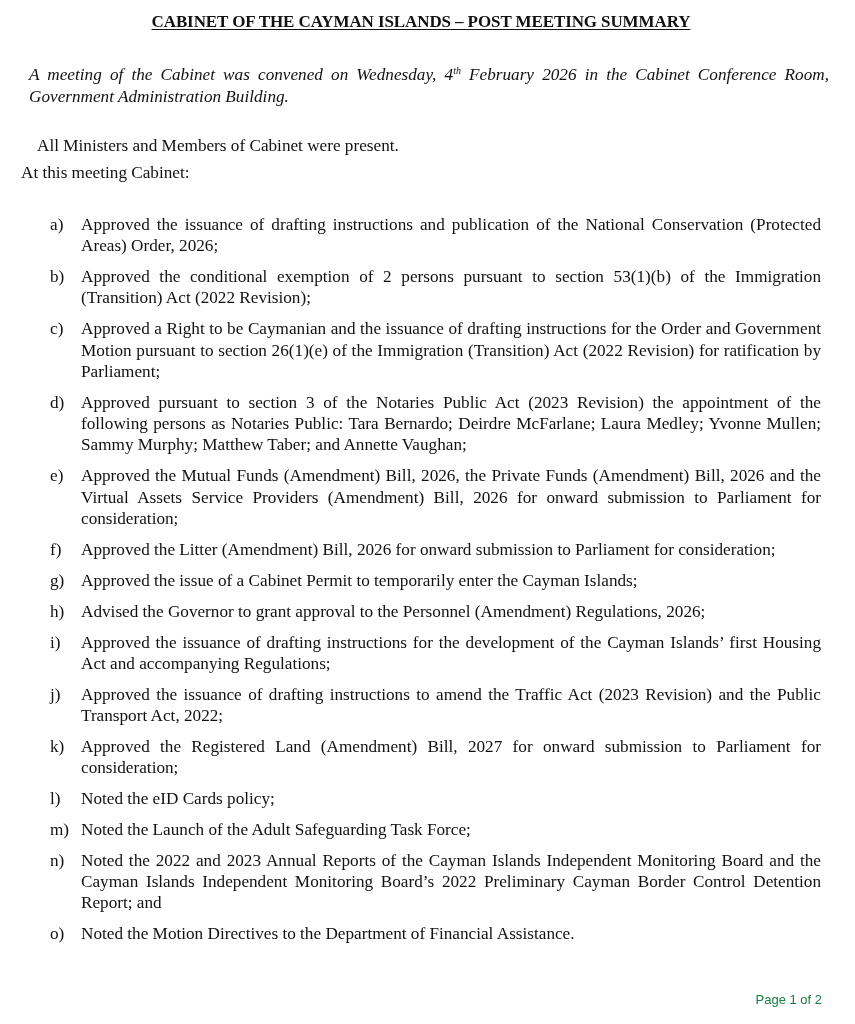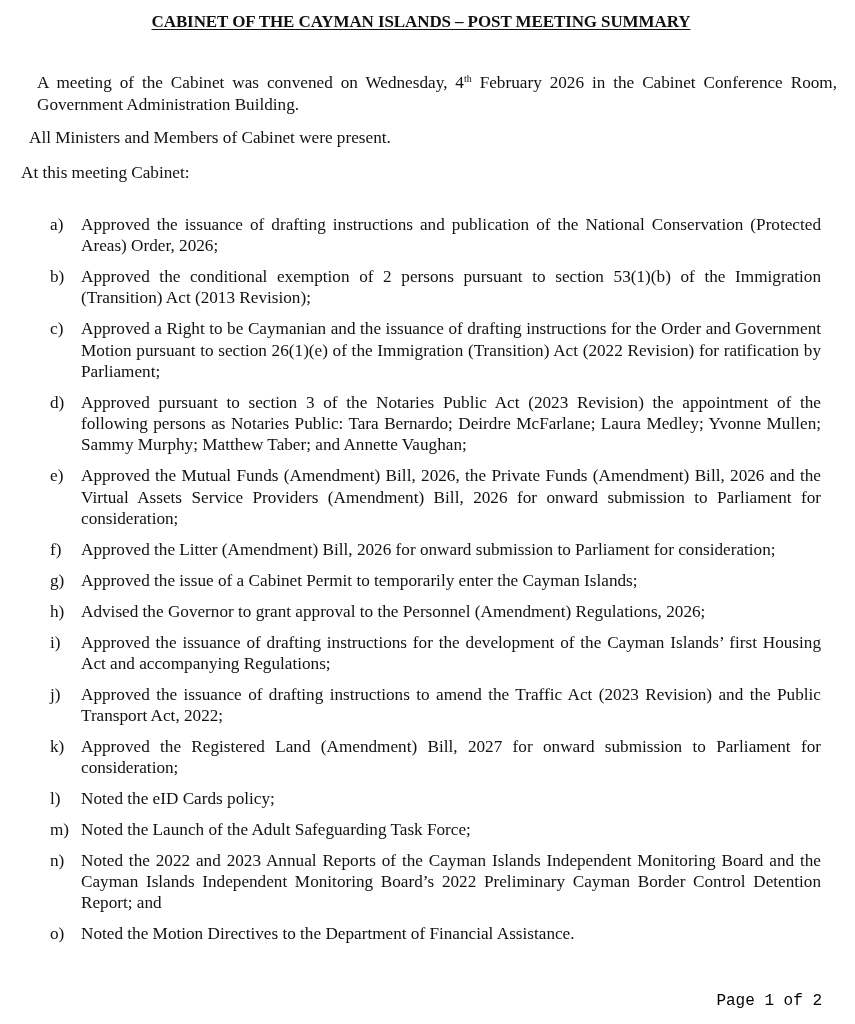--- a/index.html
+++ b/index.html
@@ -77,47 +77,47 @@
     left: 29px;
     top: 0;
   }
   .item .text {
     display: block;
   }
   .footer {
     position: absolute;
     right: 33px;
     top: 992px;
-    font-family: Liberation Mono, monospace;
-    font-size: 16px;
-    color: #000000;
+    font-family: Liberation Sans, sans-serif;
+    font-size: 13px;
+    color: #15803d;
   }
 </style>
 </head>
 <body>
 
 <div class="page">
   <div class="title">
     <span>CABINET OF THE CAYMAN ISLANDS – POST MEETING SUMMARY</span>
   </div>
 
-  <p class="para p-intro" style="margin:16px;"><span>A meeting of the Cabinet was convened on Wednesday, 4</span><sup>th</sup><span> February 2026 in the Cabinet Conference Room, Government Administration Building.</span></p>
+  <p class="para p-intro" style="margin:8px;font-style:italic;"><span>A meeting of the Cabinet was convened on Wednesday, 4</span><sup>th</sup><span> February 2026 in the Cabinet Conference Room, Government Administration Building.</span></p>
 
-  <p class="para p-present" style="margin:8px;">All Ministers and Members of Cabinet were present.</p>
+  <p class="para p-present" style="margin:16px;">All Ministers and Members of Cabinet were present.</p>
 
   <p class="para p-atmeeting" style="margin:0;">At this meeting Cabinet:</p>
 
   <ul class="items">
     <li class="item">
         <span class="marker">a)</span>
         <span class="text">Approved the issuance of drafting instructions and publication of the National Conservation (Protected Areas) Order, 2026;</span>
       </li>
     <li class="item">
         <span class="marker">b)</span>
-        <span class="text">Approved the conditional exemption of 2 persons pursuant to section 53(1)(b) of the Immigration (Transition) Act (2013 Revision);</span>
+        <span class="text">Approved the conditional exemption of 2 persons pursuant to section 53(1)(b) of the Immigration (Transition) Act (2022 Revision);</span>
       </li>
     <li class="item">
         <span class="marker">c)</span>
         <span class="text">Approved a Right to be Caymanian and the issuance of drafting instructions for the Order and Government Motion pursuant to section 26(1)(e) of the Immigration (Transition) Act (2022 Revision) for ratification by Parliament;</span>
       </li>
     <li class="item">
         <span class="marker">d)</span>
         <span class="text">Approved pursuant to section 3 of the Notaries Public Act (2023 Revision) the appointment of the following persons as Notaries Public: Tara Bernardo; Deirdre McFarlane; Laura Medley; Yvonne Mullen; Sammy Murphy; Matthew Taber; and Annette Vaughan;</span>
       </li>
     <li class="item">

